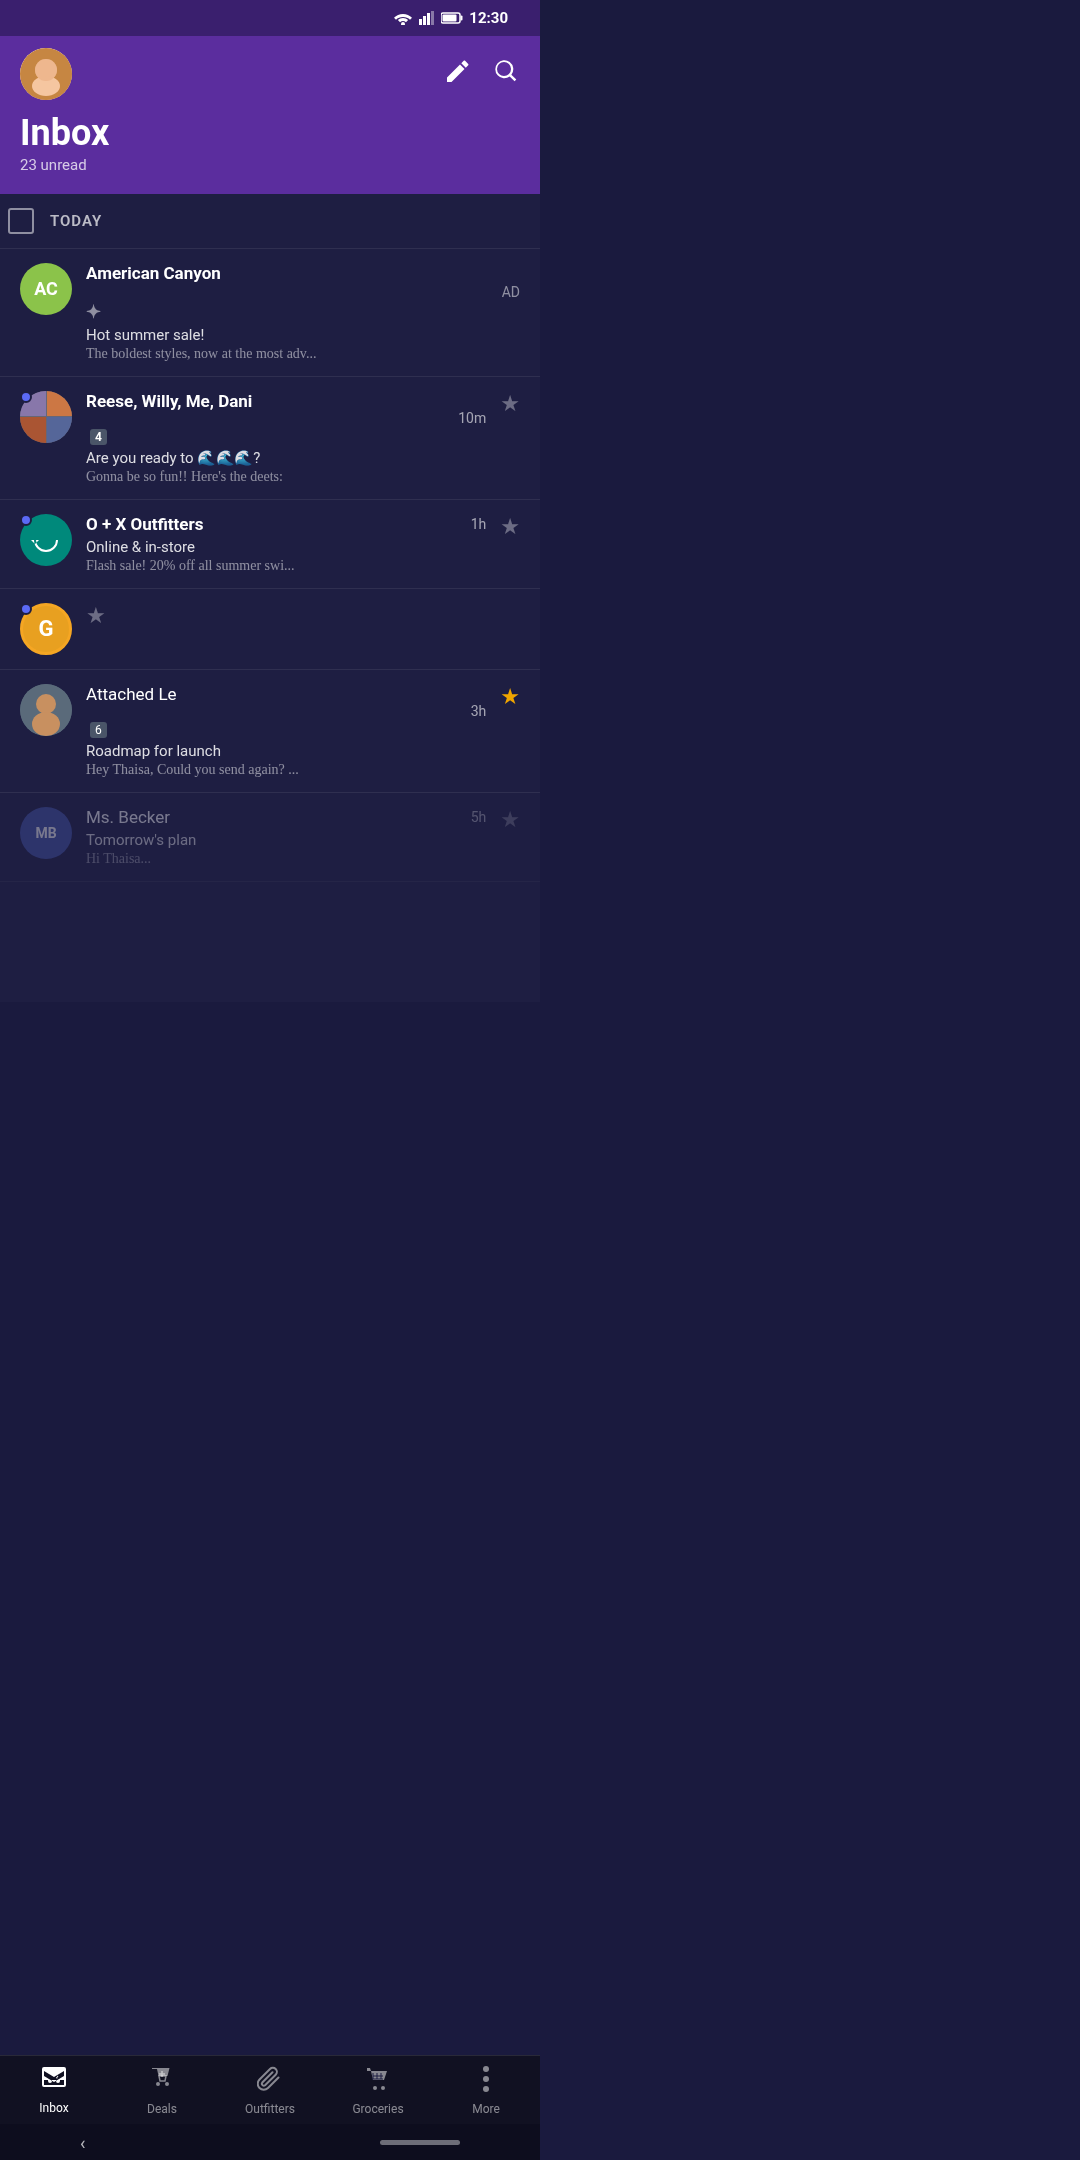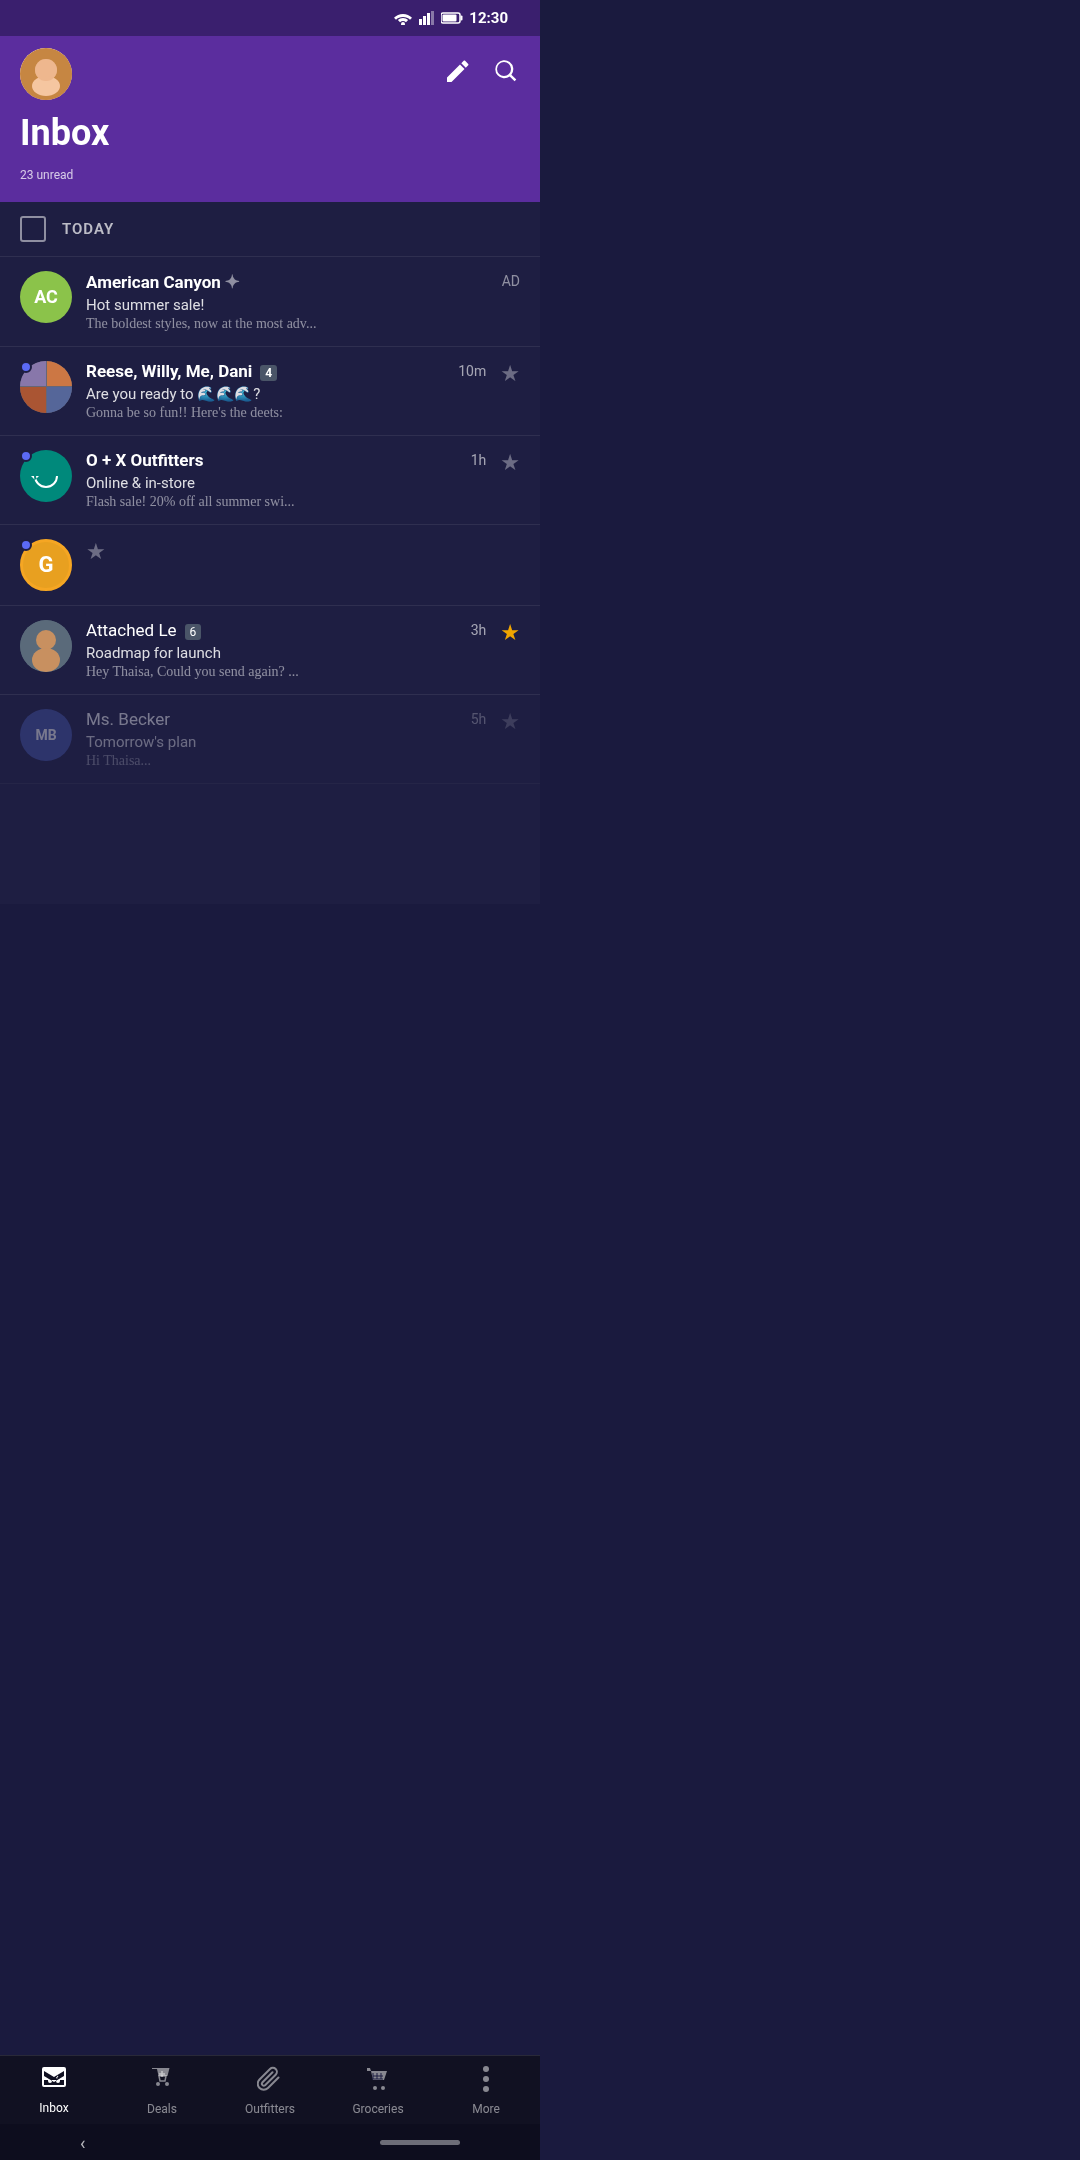--- a/index.html
+++ b/index.html
@@ -77,33 +77,33 @@
       border: none;
     }
     .header-title {
       color: white;
       font-size: 36px;
       font-weight: bold;
       line-height: 1.1;
     }
     .header-subtitle {
       color: rgba(255,255,255,0.75);
-      font-size: 12px;
-      margin-top: 14px;
+      font-size: 15px;
+      margin-top: 2px;
     }
 
     
     .email-list {
       background: #1e1e42;
     }
 
     .date-header {
       display: flex;
       align-items: center;
-      padding: 14px 20px;
+      padding: 14px 8px;
       gap: 16px;
       border-bottom: 1px solid rgba(255,255,255,0.08);
     }
     .checkbox {
       width: 26px;
       height: 26px;
       border: 2px solid rgba(255,255,255,0.5);
       border-radius: 3px;
       flex-shrink: 0;
     }
@@ -146,22 +146,23 @@
       display: flex;
       justify-content: space-between;
       align-items: center;
       margin-bottom: 4px;
     }
     .sender-name {
       font-size: 17px;
       font-weight: 700;
       color: white;
       display: flex;
-      align-items: flex-end;
-      gap: 4px;
+      align-items: flex-start;
+      gap: 18px;
+      flex-direction: column;
     }
     .sender-name.read {
       font-weight: 400;
     }
     .email-time {
       color: rgba(255,255,255,0.6);
       font-size: 14px;
       flex-shrink: 0;
     }
     .email-subject {

